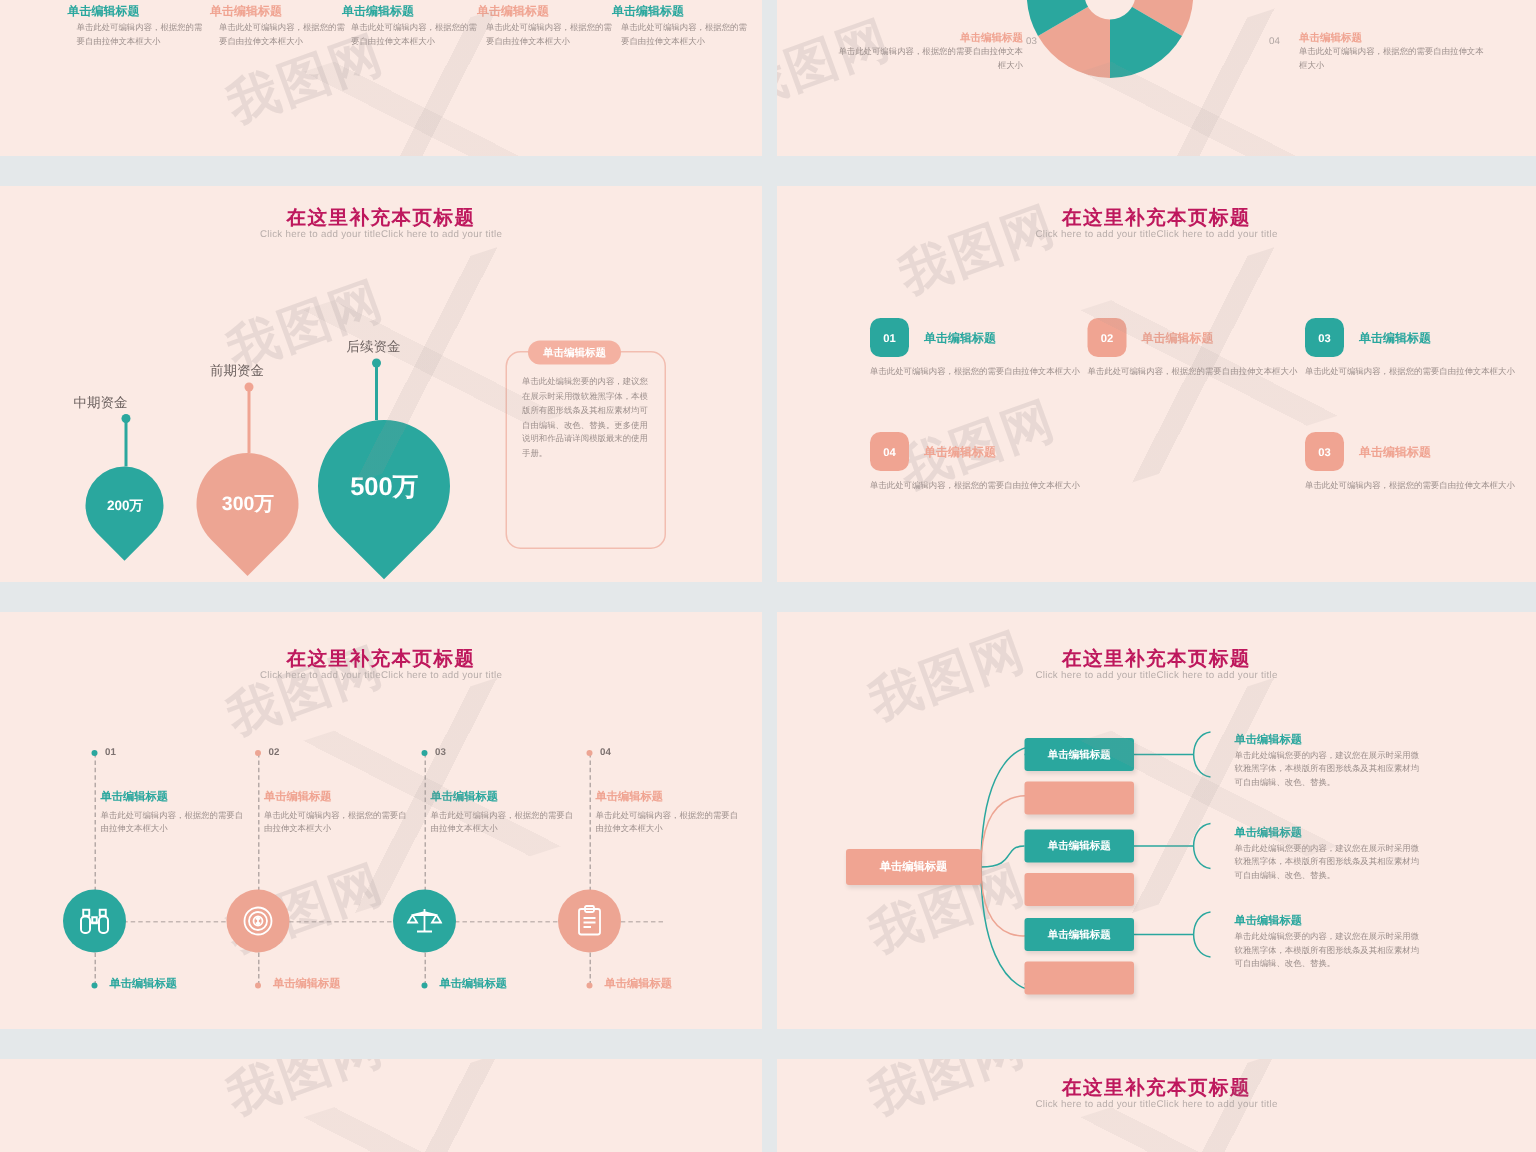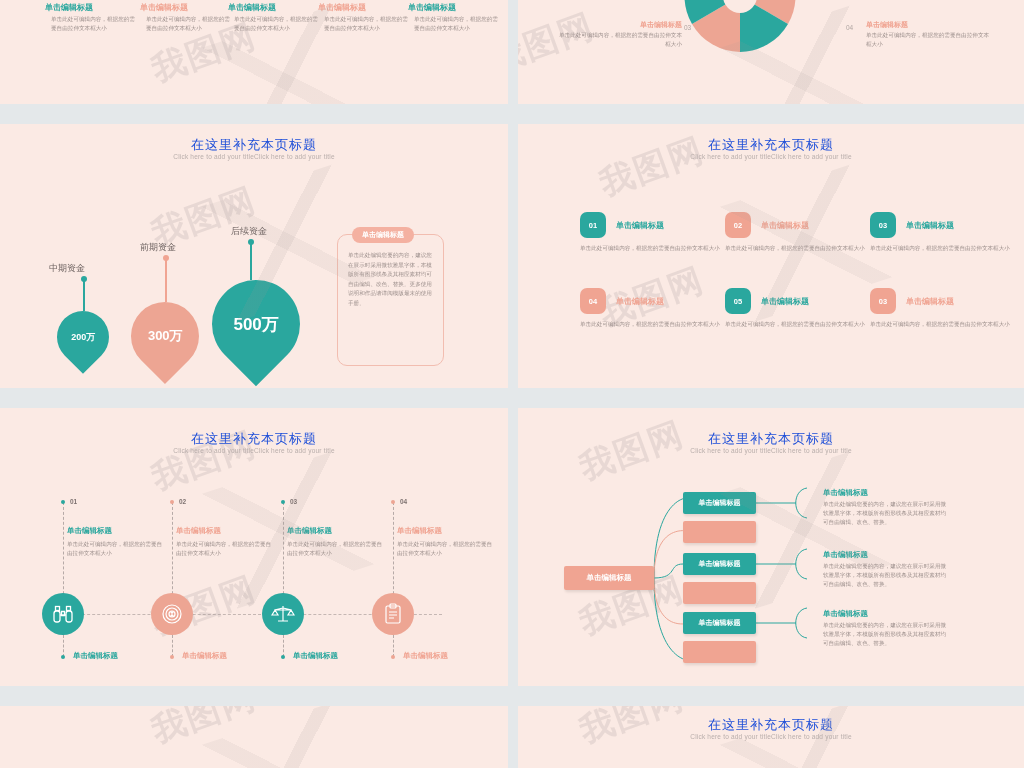--- a/index.html
+++ b/index.html
@@ -36,21 +36,21 @@
   #slide-3{left:0;top:124px;width:508px;height:264px;}
   #slide-4{left:518px;top:124px;width:506px;height:264px;}
   #slide-5{left:0;top:408px;width:508px;height:278px;}
   #slide-6{left:518px;top:408px;width:506px;height:278px;}
   #slide-7{left:0;top:706px;width:508px;height:62px;}
   #slide-8{left:518px;top:706px;width:506px;height:62px;}
 
   
   .slide-title{
     position:absolute;left:0;right:0;text-align:center;
-    color:#1d4ed8;font-size:13px;font-weight:normal;letter-spacing:1px;
+    color:#be185d;font-size:13px;font-weight:bold;letter-spacing:1px;
   }
   .slide-sub{
     position:absolute;left:0;right:0;text-align:center;
     color:#b9aeab;font-size:6.5px;letter-spacing:.2px;
   }
 
   
   .col5{position:absolute;top:2px;width:95px;}
   .col5 .h{font-size:8px;font-weight:bold;line-height:12px;}
   .col5 .b{font-size:5.6px;line-height:9px;color:#9c8f8c;padding-left:6px;margin-top:1px;}
@@ -235,25 +235,20 @@
     </div>
     <div class="badge-item" style="left:352px;top:88px;">
       <div class="badge teal">03</div>
       <div class="badge-h teal-t">单击编辑标题</div>
       <div class="badge-b">单击此处可编辑内容，根据您的需要自由拉伸文本框大小</div>
     </div>
 
     <div class="badge-item" style="left:62px;top:164px;">
       <div class="badge salmon">04</div>
       <div class="badge-h salmon-t">单击编辑标题</div>
-      <div class="badge-b">单击此处可编辑内容，根据您的需要自由拉伸文本框大小</div>
-    </div>
-    <div class="badge-item" style="left:207px;top:164px;">
-      <div class="badge teal">05</div>
-      <div class="badge-h teal-t">单击编辑标题</div>
       <div class="badge-b">单击此处可编辑内容，根据您的需要自由拉伸文本框大小</div>
     </div>
     <div class="badge-item" style="left:352px;top:164px;">
       <div class="badge salmon">03</div>
       <div class="badge-h salmon-t">单击编辑标题</div>
       <div class="badge-b">单击此处可编辑内容，根据您的需要自由拉伸文本框大小</div>
     </div>
   </div>
 
   <div class="slide" id="slide-5">

